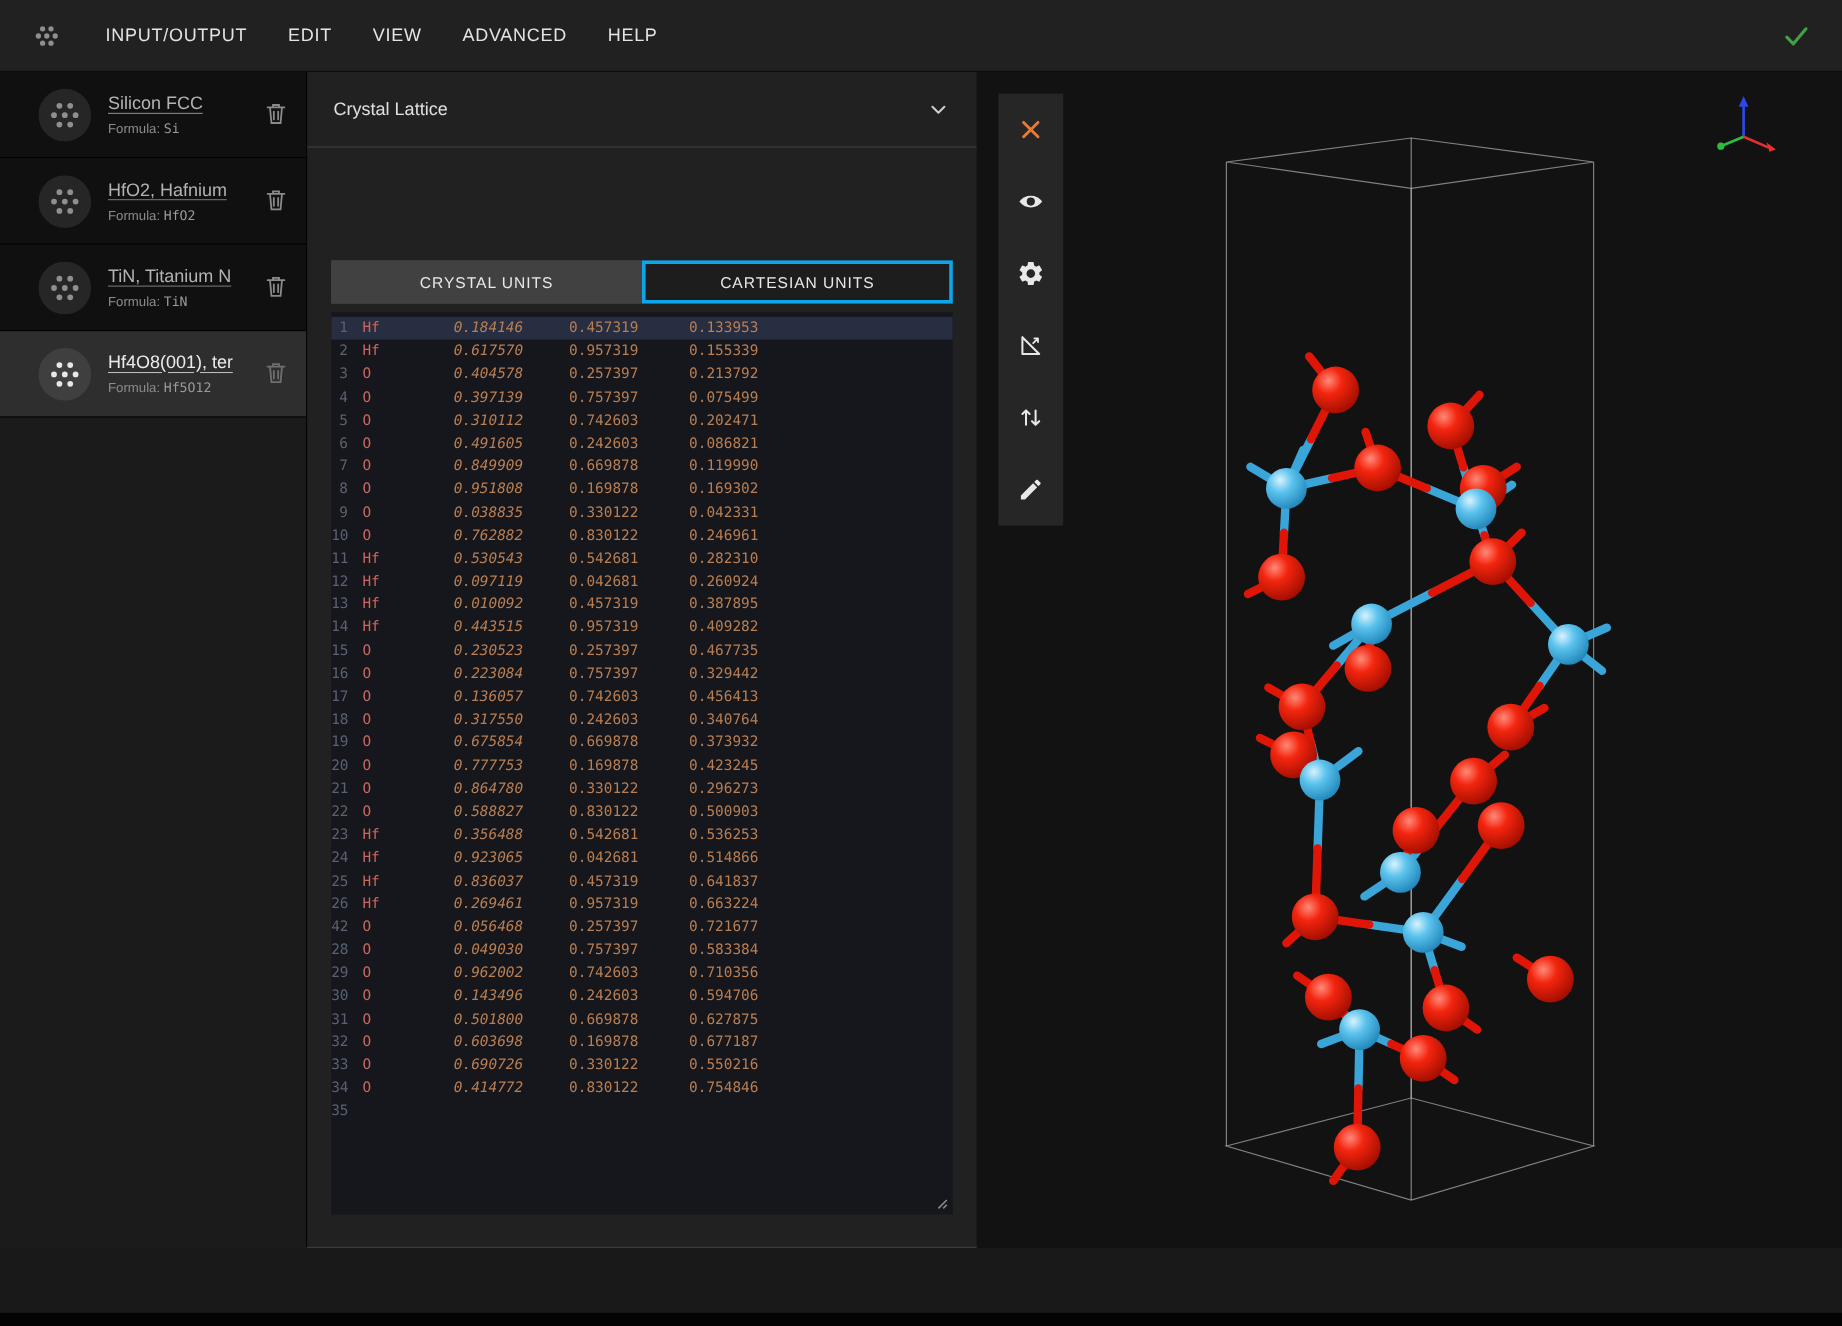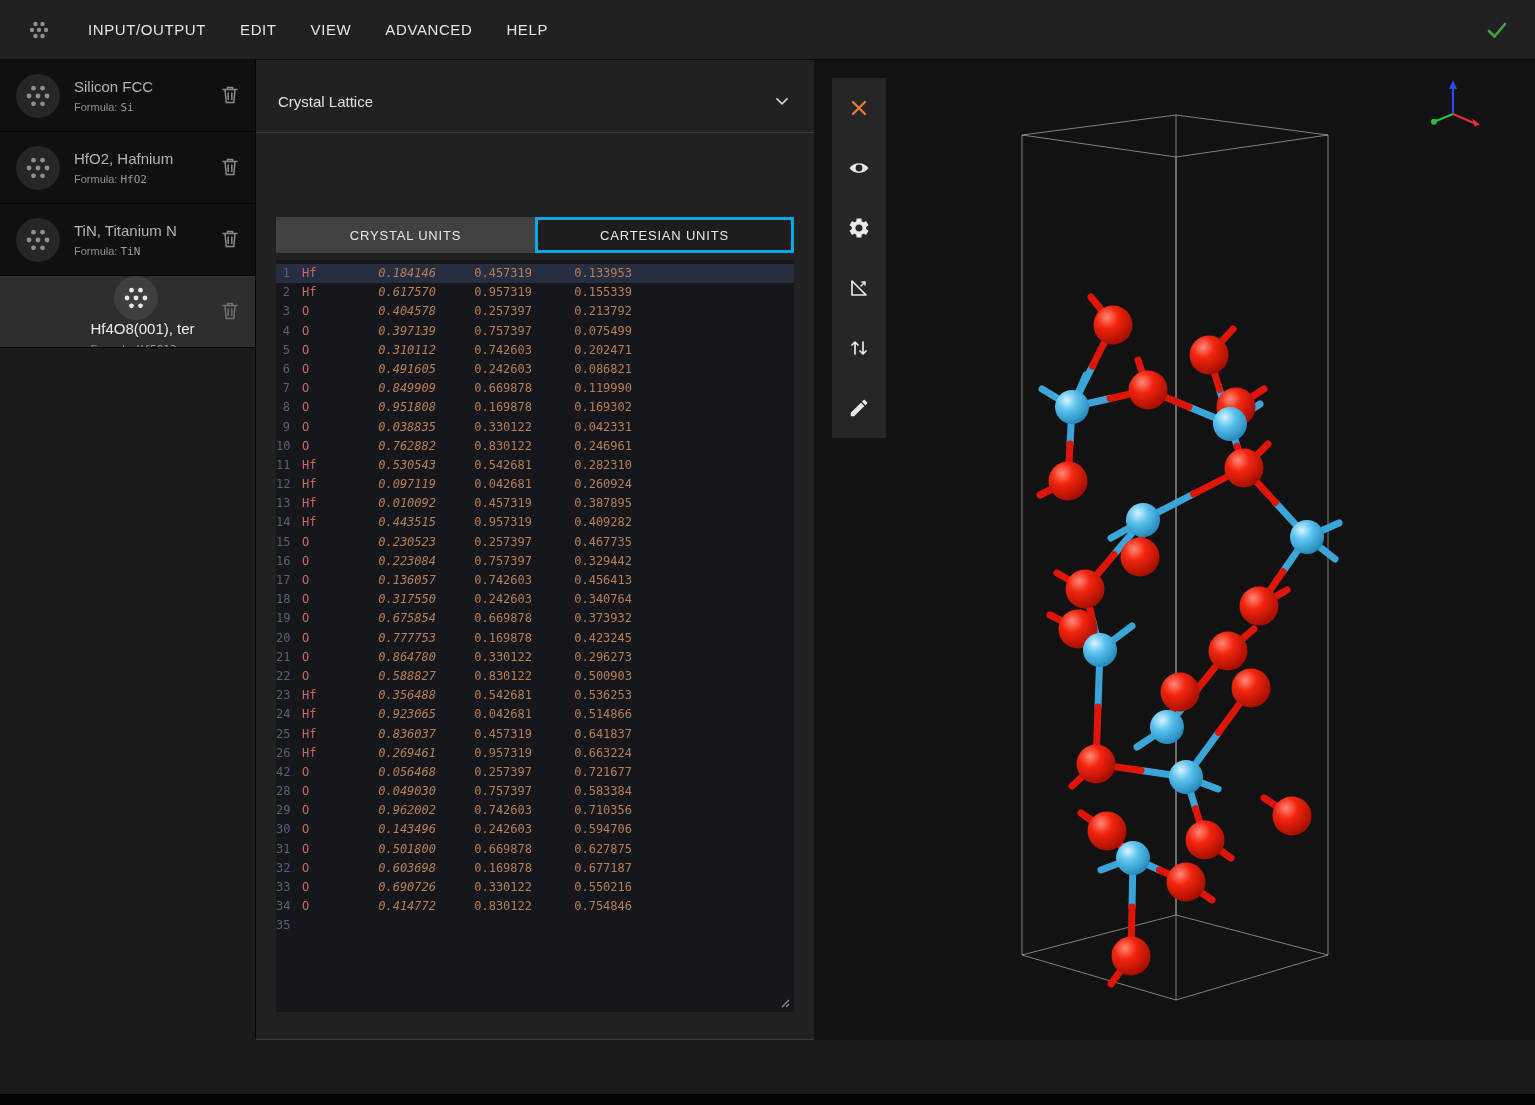--- a/index.html
+++ b/index.html
@@ -12,41 +12,41 @@
             border-bottom:1px solid #0d0d0d; display:flex; align-items:center; padding-left:24px; }
   .logo { width:30px; height:30px; margin-right:34px; display:flex; align-items:center; justify-content:center; cursor:pointer; }
   .menubar { display:flex; align-items:flex-start; }
   .menu-item { background:none; border:none; color:#e4e4e4; font-family:"Liberation Sans",sans-serif;
                font-size:15px; letter-spacing:0.6px; margin-right:34px; cursor:pointer; }
   .topbar-check { margin-left:auto; margin-right:26px; display:flex; }
 
   
   .sidebar { position:absolute; left:0; top:60px; width:255px; height:980px; background:#1b1b1b; }
   .mat-item { position:relative; height:72px; background:#101010; border-bottom:1px solid #000;
-              display:flex; align-items:center; padding-left:16px; cursor:pointer; }
-  .mat-item.selected { background:#2e2e2e;flex-direction:column; }
+              display:flex; align-items:center; padding-left:32px; cursor:pointer; }
+  .mat-item.selected { background:#2e2e2e; }
   .avatar { width:44px; height:44px; flex-shrink:0; }
   .avatar-bg { fill:#262626; }
   .avatar-dot { fill:#8f8f8f; }
   .selected .avatar-bg { fill:#3f3f3f; }
   .selected .avatar-dot { fill:#e8e8e8; }
   .mat-text { margin-left:14px; overflow:hidden; }
   .mat-name { font-size:15px; color:#b3b3b3; text-decoration:underline; text-underline-offset:3px;
               text-decoration-color:#7d7d7d; white-space:nowrap; max-width:130px; overflow:hidden; }
   .selected .mat-name { color:#ececec; text-decoration-color:#bdbdbd; }
   .mat-formula { margin-top:6px; font-size:11px; color:#8c8c8c; white-space:nowrap; }
   .mat-formula .mono { font-family:"DejaVu Sans Mono", monospace; font-size:11px; color:#9a9a9a; margin-left:3px; }
   .trash-btn { position:absolute; right:16px; top:50%; transform:translateY(-50%); background:none; border:none; cursor:pointer; }
 
   
   .panel { position:absolute; left:255px; top:60px; width:559px; height:980px; background:#212121;
            border-left:1px solid #050505; border-bottom:1px solid #3a3a3a; }
   .section-header { position:absolute; left:0; right:0; display:flex; align-items:center;
                     justify-content:space-between; padding:0 22px; cursor:pointer; }
-  .hdr-lattice { top:10px; height:63px; border-bottom:1px solid #3a3a3a; }
+  .hdr-lattice { top:0; height:63px; border-bottom:1px solid #3a3a3a; }
   .hdr-basis { top:63px; height:85px; }
   .section-title { font-size:15px; color:#e0e0e0; }
   .tabs { position:absolute; left:20px; top:157px; width:518px; height:36px; display:flex; }
   .tab { flex:1; display:flex; align-items:center; justify-content:center; font-family:"Liberation Sans",sans-serif;
          font-size:13px; letter-spacing:0.8px; color:#e8e8e8; background:#1d1d1d; border:3px solid #0ea5e9; cursor:pointer; }
   .tab.selected { background:#414141; border-color:#414141; }
 
   .editor { position:absolute; left:20px; top:200px; width:518px; height:752px; background:#15171d;
             font-family:"DejaVu Sans Mono", monospace; font-size:12px; padding-top:4px; overflow:hidden; cursor:text; }
   .cm-line { display:flex; height:19.2px; line-height:19.2px; white-space:pre; }

